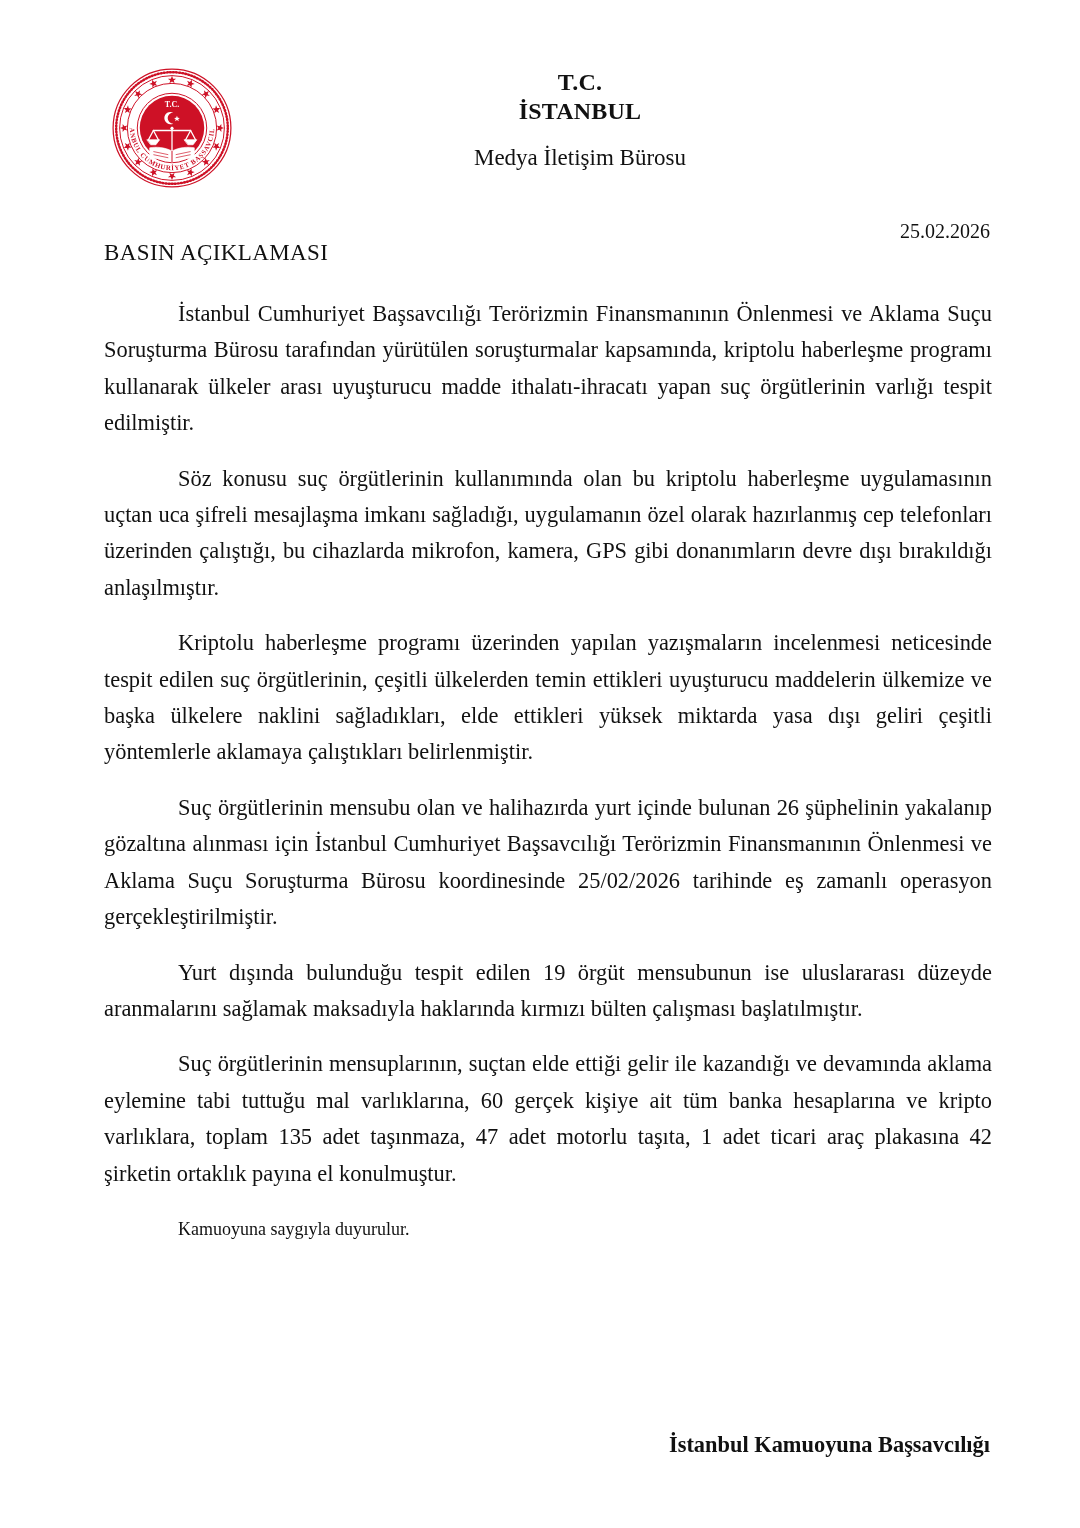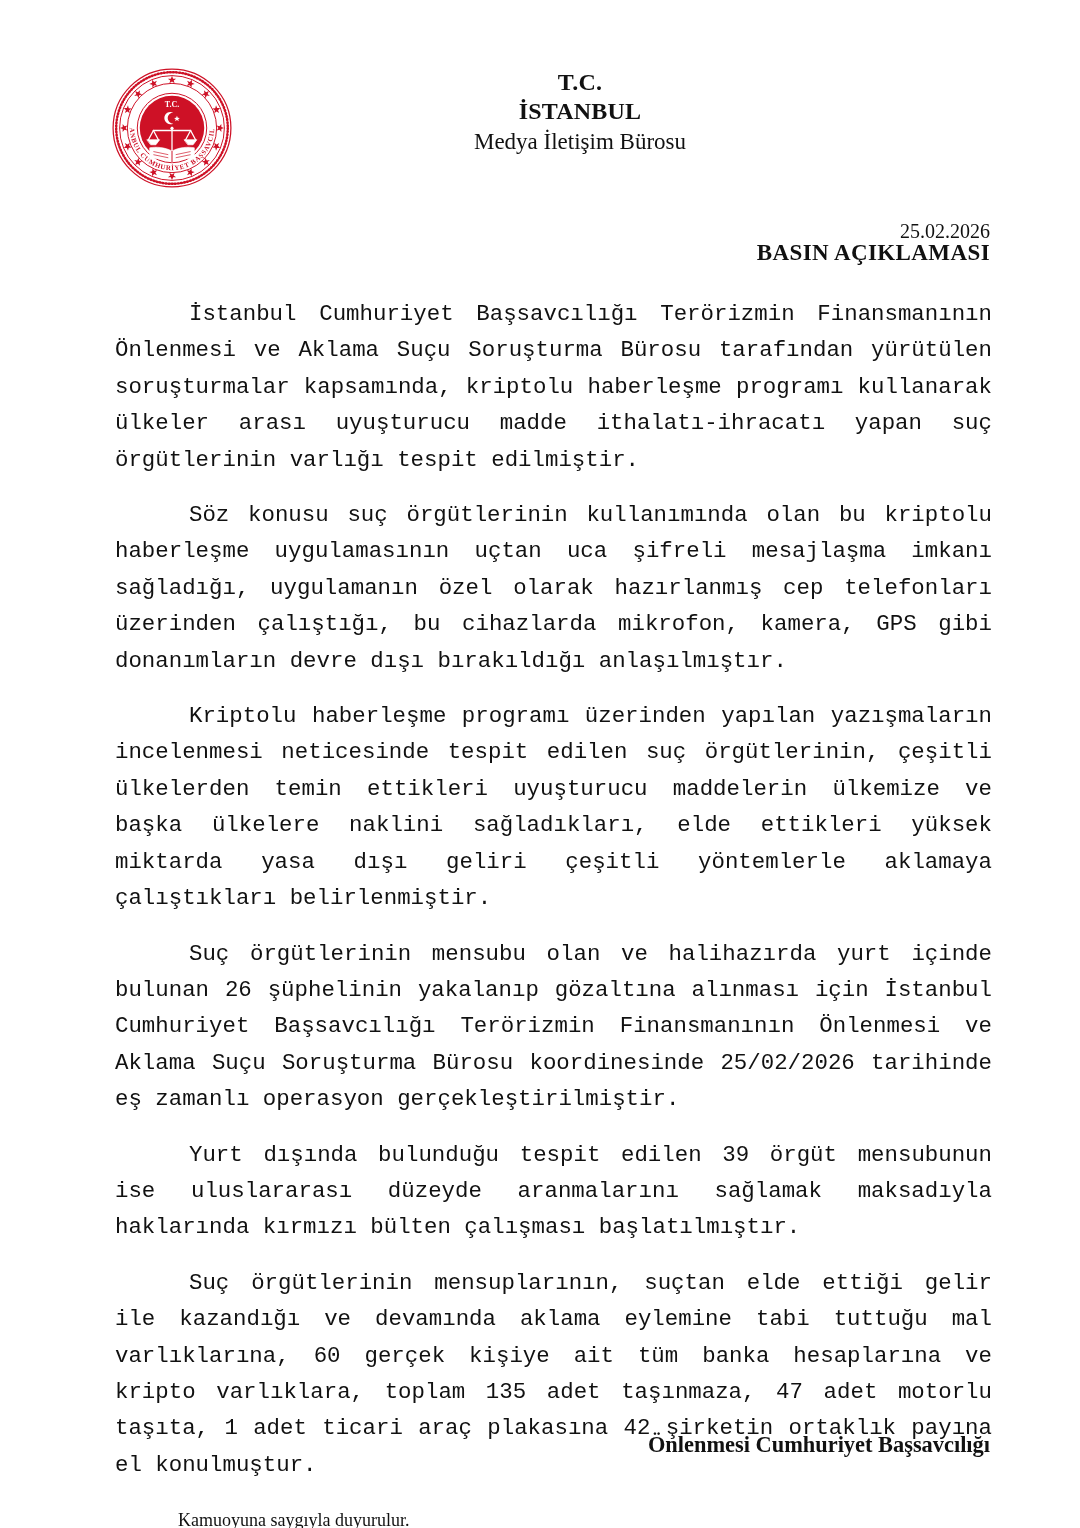--- a/index.html
+++ b/index.html
@@ -38,60 +38,59 @@
   }
   .header-line {
     font-weight: bold;
     font-size: 24px;
     letter-spacing: 0.2px;
     white-space: nowrap;
   }
   .header-sub {
     font-weight: normal;
     font-size: 23px;
-    margin-top: 1px;
+    margin-top: 17px;
     white-space: nowrap;
   }
 
   
   .date {
     position: absolute;
     right: 90px;
     top: 220px;
     font-size: 20px;
   }
 
   
   .doc-title {
     position: absolute;
     left: 104px;
     top: 240px;
     width: 886px;
-    text-align: right;
-    font-weight: bold;
+    text-align: left;
+    font-weight: normal;
     font-size: 23px;
     letter-spacing: 0.4px;
   }
 
   
   .body {
     position: absolute;
     left: 104px;
     top: 296px;
     width: 888px;
   }
   .para {
     text-align: justify;
     text-justify: inter-word;
     font-size: 22.4px;
     line-height: 36.4px;
     text-indent: 74px;
-    margin: 0 0 19px 11px;
+    margin: 0 0 19px 0;
     hyphens: none;
-    font-family: Liberation Mono, monospace;
   }
   .para:last-of-type { margin-bottom: 0; }
 
   .closing {
     text-align: left;
     text-indent: 74px;
     font-size: 18px;
     line-height: 36.4px;
     margin: 19px 0 0 0;
   }
@@ -227,20 +226,20 @@
 
   <div class="date">25.02.2026</div>
 
   <div class="doc-title">BASIN AÇIKLAMASI</div>
 
   <div class="body">
     <p class="para">İstanbul Cumhuriyet Başsavcılığı Terörizmin Finansmanının Önlenmesi ve Aklama Suçu Soruşturma Bürosu tarafından yürütülen soruşturmalar kapsamında, kriptolu haberleşme programı kullanarak ülkeler arası uyuşturucu madde ithalatı-ihracatı yapan suç örgütlerinin varlığı tespit edilmiştir.</p>
     <p class="para">Söz konusu suç örgütlerinin kullanımında olan bu kriptolu haberleşme uygulamasının uçtan uca şifreli mesajlaşma imkanı sağladığı, uygulamanın özel olarak hazırlanmış cep telefonları üzerinden çalıştığı, bu cihazlarda mikrofon, kamera, GPS gibi donanımların devre dışı bırakıldığı anlaşılmıştır.</p>
     <p class="para">Kriptolu haberleşme programı üzerinden yapılan yazışmaların incelenmesi neticesinde tespit edilen suç örgütlerinin, çeşitli ülkelerden temin ettikleri uyuşturucu maddelerin ülkemize ve başka ülkelere naklini sağladıkları, elde ettikleri yüksek miktarda yasa dışı geliri çeşitli yöntemlerle aklamaya çalıştıkları belirlenmiştir.</p>
     <p class="para">Suç örgütlerinin mensubu olan ve halihazırda yurt içinde bulunan 26 şüphelinin yakalanıp gözaltına alınması için İstanbul Cumhuriyet Başsavcılığı Terörizmin Finansmanının Önlenmesi ve Aklama Suçu Soruşturma  Bürosu koordinesinde 25/02/2026 tarihinde eş zamanlı operasyon gerçekleştirilmiştir.</p>
-    <p class="para">Yurt dışında bulunduğu tespit edilen 39 örgüt mensubunun ise uluslararası düzeyde aranmalarını sağlamak maksadıyla haklarında kırmızı bülten çalışması başlatılmıştır.</p>
+    <p class="para">Yurt dışında bulunduğu tespit edilen 19 örgüt mensubunun ise uluslararası düzeyde aranmalarını sağlamak maksadıyla haklarında kırmızı bülten çalışması başlatılmıştır.</p>
     <p class="para">Suç örgütlerinin mensuplarının, suçtan elde ettiği gelir ile kazandığı ve devamında aklama eylemine tabi tuttuğu mal varlıklarına,  60 gerçek kişiye ait tüm banka hesaplarına ve kripto varlıklara, toplam 135 adet taşınmaza, 47 adet motorlu taşıta, 1 adet ticari araç plakasına 42 şirketin ortaklık payına el konulmuştur.</p>
     <p class="closing">Kamuoyuna saygıyla duyurulur.</p>
   </div>
 
-  <div class="signature">Önlenmesi Cumhuriyet Başsavcılığı</div>
+  <div class="signature">İstanbul Kamuoyuna Başsavcılığı</div>
 
 </div>
 
 </body></html>

